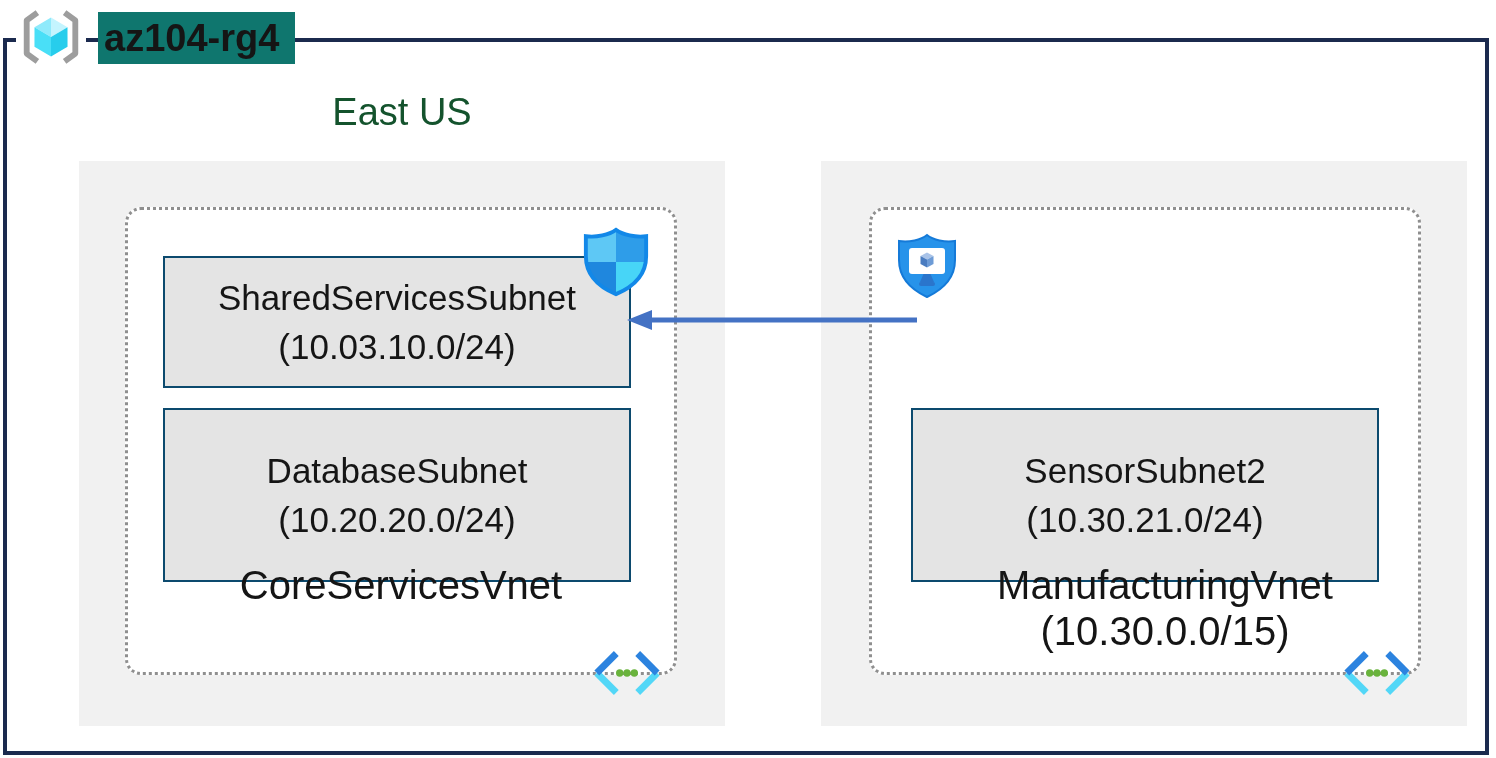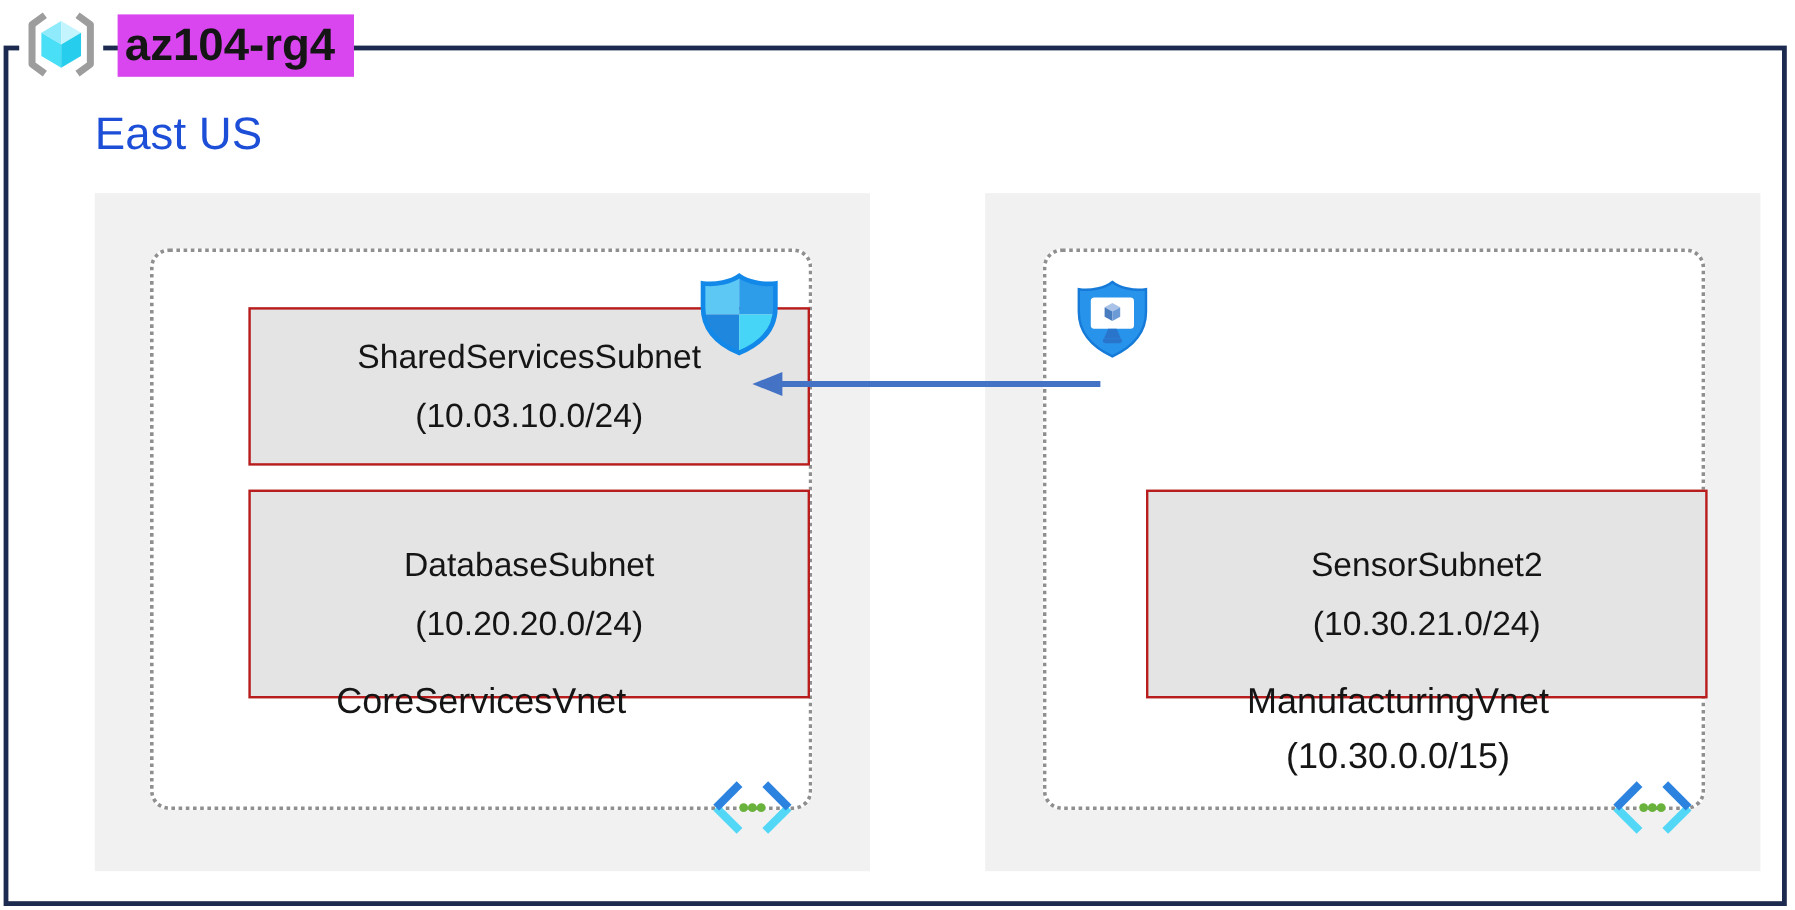--- a/index.html
+++ b/index.html
@@ -11,44 +11,44 @@
   .frame{
     position:absolute;left:3px;top:38px;right:7px;bottom:3px;
     border:4px solid #1b2a4e;
   }
   .rg-icon{
     position:absolute;left:16px;top:5px;width:70px;height:64px;
     background:#ffffff;display:flex;align-items:center;justify-content:center;z-index:5;
   }
   .rg-title{
     position:absolute;left:98px;top:12px;height:52px;line-height:52px;
-    background:#d946ef;padding:0 16px 0 6px;
+    background:#0f766e;padding:0 16px 0 6px;
     font-size:38px;font-weight:bold;letter-spacing:0px;z-index:5;
   }
   .region-title{
     position:absolute;top:88px;height:48px;line-height:48px;
-    font-size:38px;font-weight:400;color:#1d4ed8;
+    text-align:center;font-size:38px;font-weight:400;color:#14532d;
   }
   .region-box{
     position:absolute;top:161px;width:646px;height:565px;background:#f1f1f1;
   }
   .vnet-box{
     position:absolute;top:207px;width:552px;height:468px;background:#ffffff;
     border:3px dotted #8f8f8f;border-radius:16px;box-sizing:border-box;
   }
   .subnet-box{
-    position:absolute;width:468px;background:#e4e4e4;border:2px solid #b91c1c;
+    position:absolute;width:468px;background:#e4e4e4;border:2px solid #0c4a6e;
     box-sizing:border-box;display:flex;flex-direction:column;align-items:center;justify-content:center;
-    font-size:28px;line-height:49px;text-align:center;margin-left:44px;
+    font-size:35px;line-height:49px;text-align:center;
   }
   .subnet-1{top:256px;height:132px;}
   .subnet-2{top:408px;height:174px;}
   .vnet-label{
     position:absolute;top:562px;width:552px;text-align:center;
-    font-size:30px;line-height:46px;
+    font-size:40px;line-height:46px;
   }
   .icon-abs{position:absolute;z-index:6;display:block;}
   .arrow-svg{position:absolute;left:625px;top:306px;z-index:4;}
 </style>
 </head>
 <body>
 
 <div class="canvas">
 
   <div class="frame"></div>

